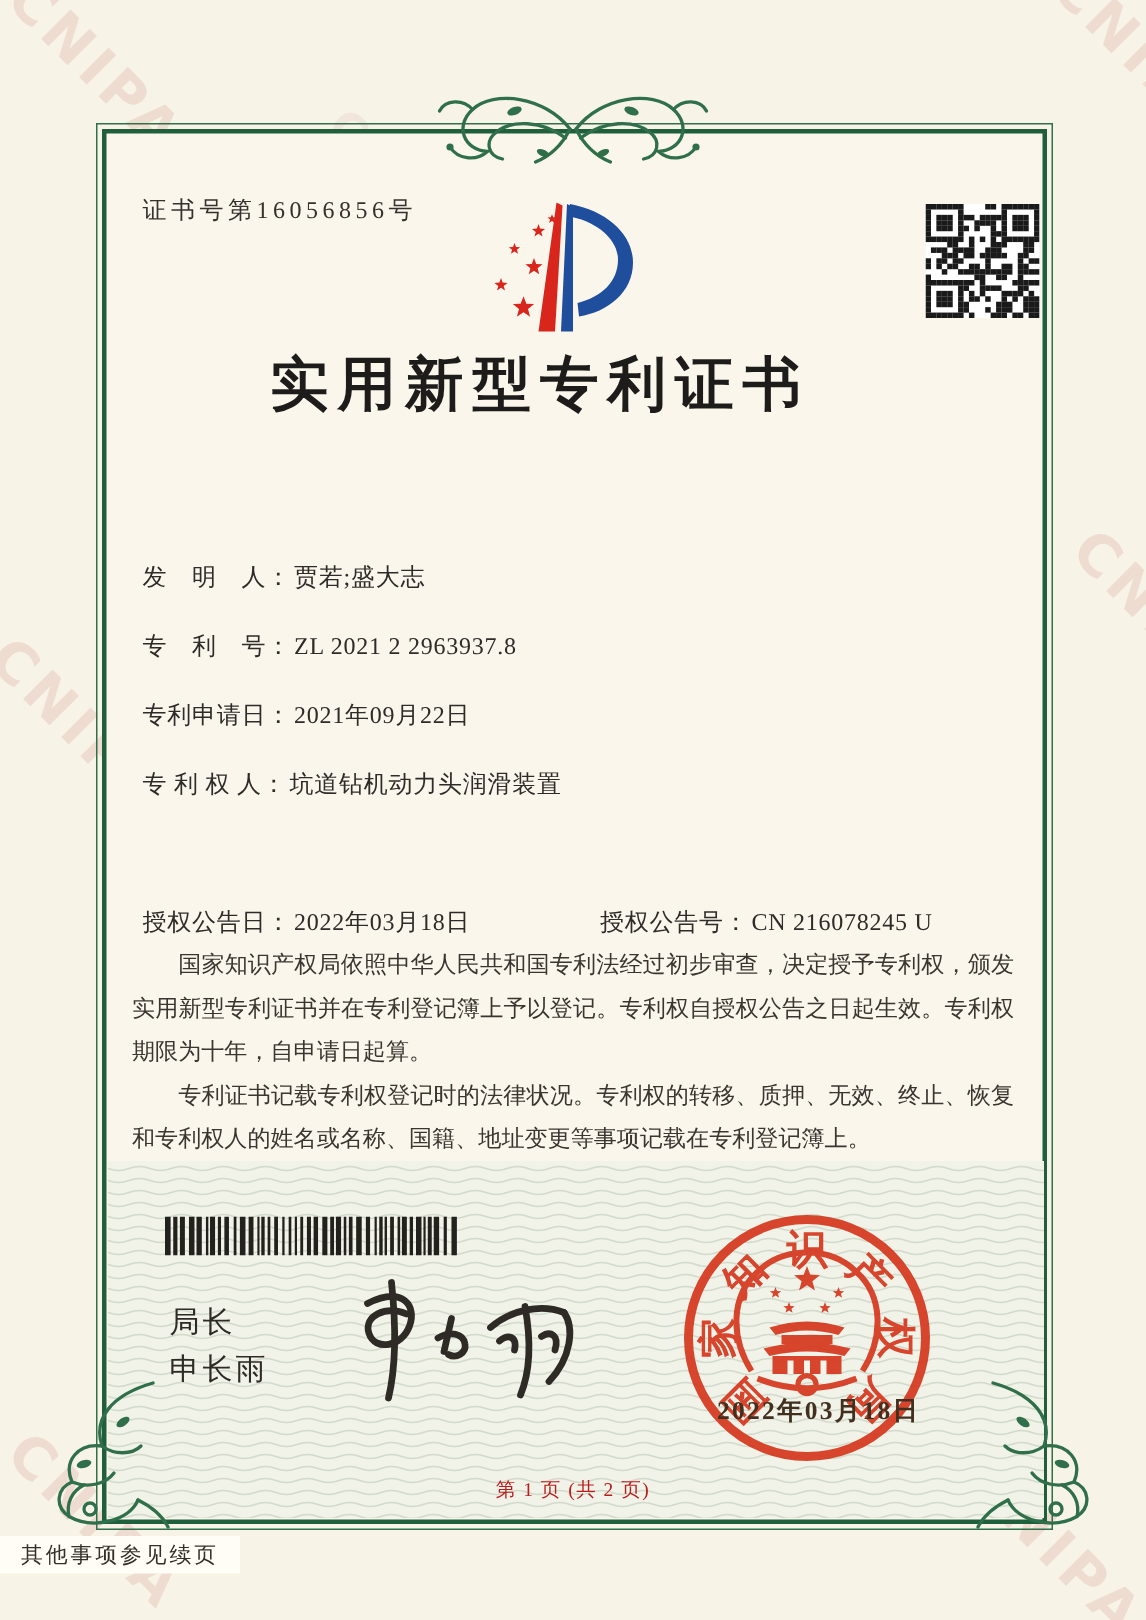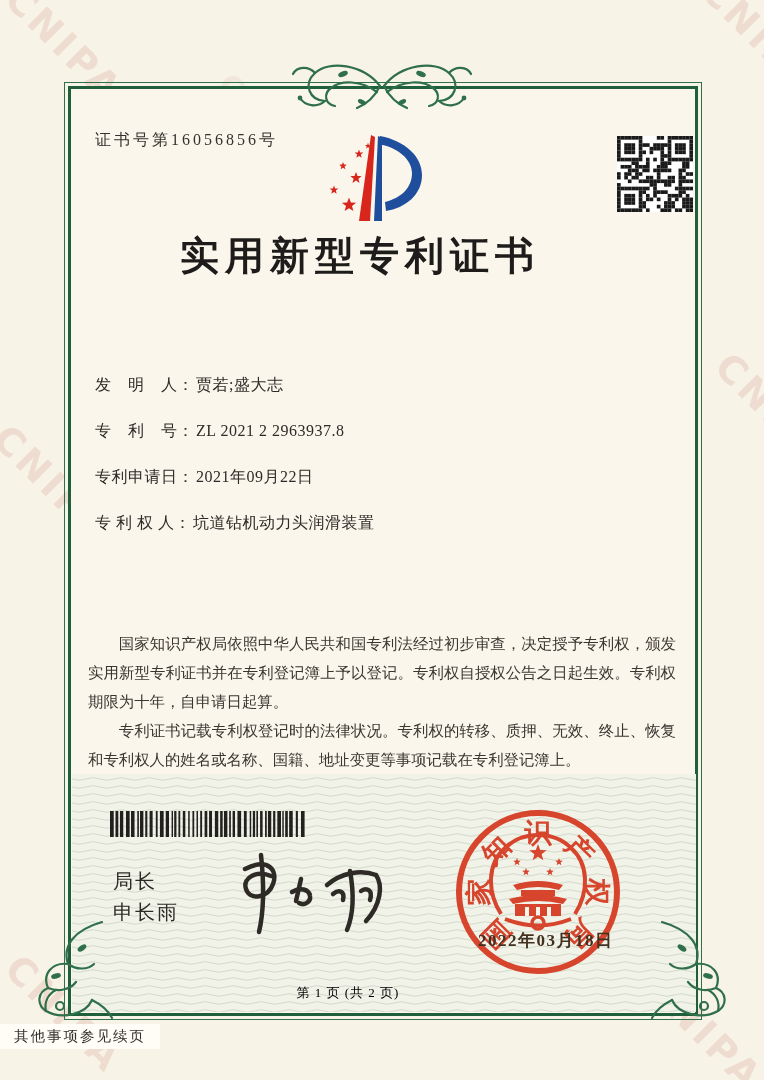--- a/index.html
+++ b/index.html
@@ -21,22 +21,22 @@
   .grant-no{position:absolute;left:305px;top:0;}
   .paras{position:absolute;left:88px;top:629px;width:588px;font-size:15.4px;line-height:29px;
          text-align:justify;color:#3a352f;}
   .paras p{margin:0;text-indent:2em;}
   .barcode{position:absolute;left:110px;top:811px;}
   .comm{position:absolute;left:113px;font-size:20px;letter-spacing:2px;color:#2e2a26;}
   .signature{position:absolute;left:215px;top:843px;}
   .seal{position:absolute;left:452px;top:806px;}
   .seal-date{position:absolute;left:478px;top:929px;font-size:17px;letter-spacing:1.5px;color:#41301f;
              font-weight:700;z-index:5;}
-  .page-info{position:absolute;left:0;top:984px;width:696px;text-align:center;font-size:13px;
-             letter-spacing:1px;color:#000000;}
+  .page-info{position:absolute;left:0;top:984px;width:764px;text-align:center;font-size:13px;
+             letter-spacing:1px;color:#b91c1c;}
   .footer-note{position:absolute;left:0;top:1024px;width:764px;z-index:5;}
   .footer-note span{display:inline-block;background:#fffdf6;padding:3px 14px;font-size:14.5px;
                     letter-spacing:2px;color:#33302c;}
   .orn{position:absolute;z-index:6;}
   svg{display:block;}
 </style>
 </head>
 <body>
 
 <div class="page">
@@ -363,20 +363,24 @@
     </div>
     <div class="field" style="top:421px">
       <span class="flabel">专　利　号：</span><span class="fvalue">ZL 2021 2 2963937.8</span>
     </div>
     <div class="field" style="top:467px">
       <span class="flabel">专利申请日：</span><span class="fvalue">2021年09月22日</span>
     </div>
     <div class="field" style="top:513px">
       <span class="flabel">专 利 权 人：</span><span class="fvalue">坑道钻机动力头润滑装置</span>
     </div>
+    <div class="field" style="top:605px">
+      <span class="flabel">授权公告日：</span><span class="fvalue">2022年03月18日</span>
+      <span class="grant-no"><span class="flabel">授权公告号：</span><span class="fvalue">CN 216078245 U</span></span>
+    </div>
 
     <div class="paras">
       <p>国家知识产权局依照中华人民共和国专利法经过初步审查，决定授予专利权，颁发实用新型专利证书并在专利登记簿上予以登记。专利权自授权公告之日起生效。专利权期限为十年，自申请日起算。</p>
       <p>专利证书记载专利权登记时的法律状况。专利权的转移、质押、无效、终止、恢复和专利权人的姓名或名称、国籍、地址变更等事项记载在专利登记簿上。</p>
     </div>
 
     <svg class="barcode" id="barcode" width="196" height="26">
         <rect x="0.00" y="0" width="3.74" height="26" fill="#23211e"></rect>
         <rect x="5.49" y="0" width="2.80" height="26" fill="#23211e"></rect>
         <rect x="9.94" y="0" width="3.32" height="26" fill="#23211e"></rect>

